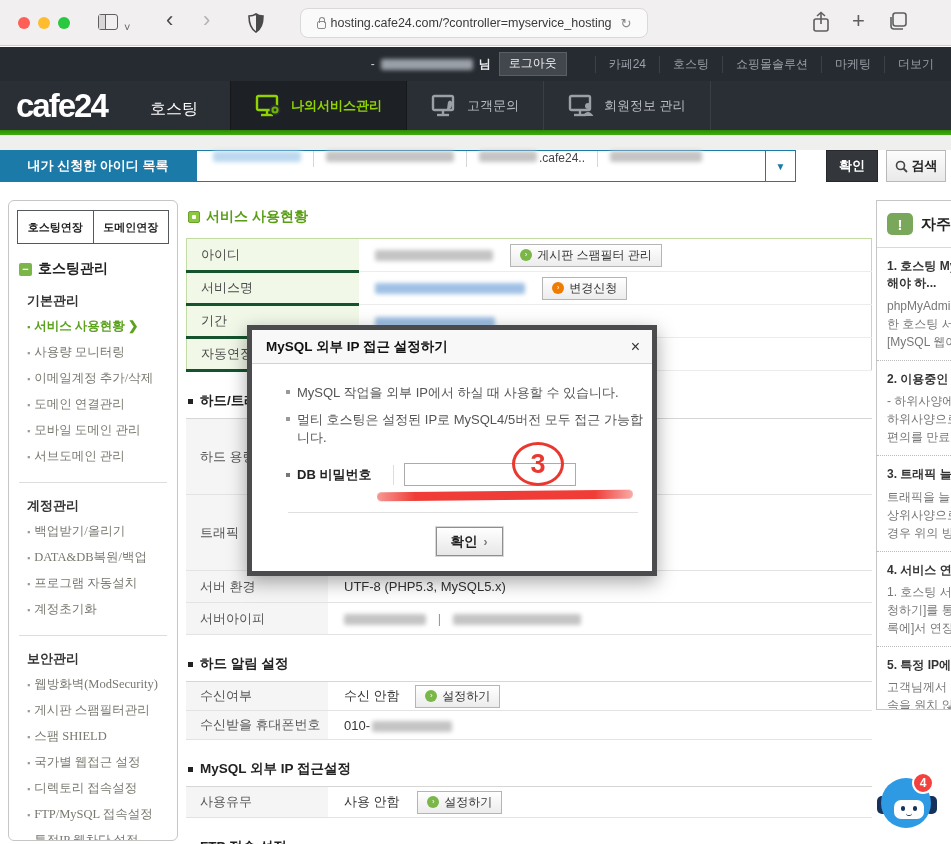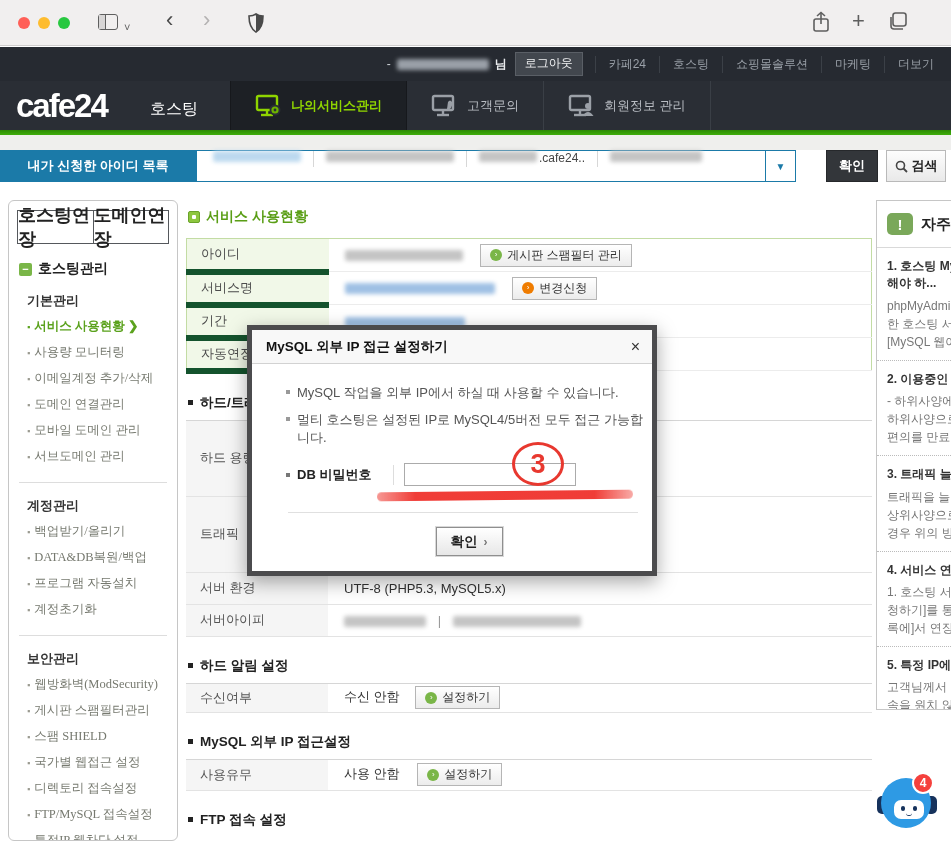--- a/index.html
+++ b/index.html
@@ -24,21 +24,21 @@
   .urlpill .lock::before { content:""; position:absolute; left:1px; top:-5px; width:4px; height:5px; border:1.4px solid #8b8989; border-bottom:none; border-radius:3px 3px 0 0; }
   .urlpill .refresh { color:#8b8989; font-size:13px; margin-left:4px; }
   .rt-ic { position:absolute; top:11px; color:#5f5f5f; }
   .share-ic { left:812px; } .plus-ic { left:852px; font-size:22px; top:8px; } .tabs-ic { left:888px; }
 
   
   .topbar { position:absolute; left:0; top:47px; width:951px; height:34px; background:#262a31; }
   .topbar-inner { position:absolute; right:4px; top:0; height:34px; display:flex; align-items:center; font-size:12px; color:#9aa0a8; }
   .topbar-inner .dash { color:#cfd3d8; margin-right:6px; }
   .topbar-inner .nim { color:#e8eaec; font-weight:bold; margin:0 8px 0 6px; }
-  .logout-btn { background:#42474e; border:1px solid #5a5f66; color:#f0f1f3; padding:2px 9px 3px; font-size:12px; margin-right:12px; cursor:pointer; }
+  .logout-btn { background:#42474e; border:1px solid #5a5f66; color:#f0f1f3; padding:2px 9px 3px; font-size:12px; margin-right:28px; cursor:pointer; }
   .toplink { padding:0 13px; border-left:1px solid #3b4047; white-space:nowrap; cursor:pointer; }
   .toplink:first-of-type { border-left:none; }
 
   
   .hdr { position:absolute; left:0; top:81px; width:951px; height:49px; background:#2a2e35; }
   .hdr-green { position:absolute; left:0; top:130px; width:951px; height:5px; background:linear-gradient(#2d8a05,#3fae0b); }
   .hdr-gap { position:absolute; left:0; top:135px; width:951px; height:15px; background:#efefed; }
   .logo { position:absolute; left:16px; top:6px; color:#fff; font-size:33px; font-weight:bold; letter-spacing:-2px; }
   .logo-sub { position:absolute; left:150px; top:18px; color:#fff; font-size:16px; }
   .hmenu { position:absolute; left:218px; top:0; height:49px; display:flex;padding-left:12px; }
@@ -63,41 +63,41 @@
     font-size:13px; font-weight:bold; border:1px solid #b9b9b9; cursor:pointer; display:flex; align-items:center; justify-content:center; gap:4px; }
 
   
   .blur { display:inline-block; height:11px; background:#c4c4c4; border-radius:2px; filter:blur(2px); vertical-align:middle; }
   .blur.blue { background:#9fc0e4; }
   .blur.lblue { background:#bcd9ef; }
 
   
   .sidebar { position:absolute; left:8px; top:200px; width:170px; height:641px; background:#fff; border:1px solid #c6c6c6; border-radius:6px; overflow:hidden; }
   .side-btns { display:flex; margin:9px 8px 4px; border:1px solid #55585c; }
-  .side-btn { flex:1; height:32px; background:#fff; font-size:18px; font-weight:bold; color:#222; display:flex; align-items:center; justify-content:center; cursor:pointer; }
+  .side-btn { flex:1; height:32px; background:#fff; font-size:11px; font-weight:bold; color:#222; display:flex; align-items:center; justify-content:center; cursor:pointer; }
   .side-btn + .side-btn { border-left:1px solid #55585c; }
   .side-div { height:1px; background:#ddd; margin:12px 10px; }
   .side-root { display:flex; align-items:center; gap:6px; margin:16px 0 2px 10px; font-size:14px; font-weight:bold; color:#222; }
   .minus-ic { width:13px; height:13px; background:#7ab648; color:#fff; font-size:11px; line-height:12px; text-align:center; border-radius:2px; }
   .side-group-title { margin:14px 0 4px 18px; font-size:13px; font-weight:bold; color:#333; }
   .side-item { margin:0 0 0 18px; font-size:12.5px; color:#76796f; line-height:25px; cursor:pointer; white-space:nowrap;
     font-family:"Liberation Serif","DejaVu Serif",serif; }
   .side-item .blt { color:#9a9a90; font-size:9px; margin-right:4px; }
   .side-item.active { color:#5ba21d; font-weight:bold; }
   .side-item.active .blt { color:#5ba21d; }
 
   
   .main { position:absolute; left:186px; top:200px; width:686px; }
   .main-title { display:flex; align-items:center; gap:6px; margin:8px 0 12px 2px; font-size:14px; font-weight:bold; color:#5a9e16; }
   .mt-ic { width:12px; height:12px; background:#8dc63f; border:1px solid #6aa32a; border-radius:2px; position:relative; }
   .mt-ic::before { content:""; position:absolute; left:3px; top:3px; width:4px; height:4px; background:#fff; border-radius:1px; }
 
   table.greent { width:100%; border-collapse:collapse; border:1px solid #c3dca4; }
   table.greent td { height:33px; font-size:13px; }
-  table.greent td.lbl { width:142px; background:#f1f8e8; color:#4c4c4c; padding-left:14px; border-bottom:6px solid #14532d; }
+  table.greent td.lbl { width:172px; background:#f1f8e8; color:#4c4c4c; padding-left:14px; border-bottom:3px solid #14532d; }
   table.greent td.val { background:#fff; padding-left:16px; border-bottom:1px solid #ececec; }
 
   table.grayt { width:100%; border-collapse:collapse; border-top:1px solid #d6d6d6; }
   table.grayt td { font-size:13px; border-bottom:1px solid #e3e3e3; }
   table.grayt td.lbl { width:142px; background:#f5f5f5; color:#555; padding-left:14px; }
   table.grayt td.val { background:#fff; padding-left:16px; color:#333; }
 
   .sec-title { display:flex; align-items:center; gap:7px; margin:20px 0 8px 2px; font-size:13.5px; font-weight:bold; color:#222; }
   .sec-blt { width:5px; height:5px; background:#222; }
 
@@ -169,20 +169,25 @@
     <div class="sbicon"></div>
     <div class="chrome-ic chev">˅</div>
     <div class="chrome-ic back">‹</div>
     <div class="chrome-ic fwd">›</div>
     <div class="shield">
       <svg width="16" height="20" viewBox="0 0 16 20">
           <path d="M8 1 C10 2.5 13 3 15 3 C15 11 13 16 8 19 C3 16 1 11 1 3 C3 3 6 2.5 8 1 Z" fill="none" stroke="#4a4a4a" stroke-width="1.6"></path>
           <path d="M8 1 C10 2.5 13 3 15 3 C15 11 13 16 8 19 Z" fill="#4a4a4a"></path>
         </svg>
     </div>
+    <div class="urlpill">
+      <span class="lock"></span>
+      <span>hosting.cafe24.com/?controller=myservice_hosting</span>
+      <span class="refresh">↻</span>
+    </div>
     <div class="rt-ic share-ic">
       <svg width="18" height="22" viewBox="0 0 18 22">
           <rect x="2" y="8" width="14" height="12" rx="2" fill="none" stroke="#5f5f5f" stroke-width="1.6"></rect>
           <line x1="9" y1="2" x2="9" y2="13" stroke="#5f5f5f" stroke-width="1.6"></line>
           <polyline points="5,5 9,1.5 13,5" fill="none" stroke="#5f5f5f" stroke-width="1.6"></polyline>
         </svg>
     </div>
     <div class="rt-ic plus-ic">+</div>
     <div class="rt-ic tabs-ic">
       <svg width="20" height="20" viewBox="0 0 20 20">
@@ -394,20 +399,26 @@
           <tr>
         <td class="lbl" style="height:29px;">수신여부</td>
         <td class="val">
           <span>수신 안함</span>
           <button class="mini-btn" style="margin-left:12px;">
             <span class="circ green">›</span>
             <span>설정하기</span>
           </button>
         </td>
       </tr>
+      <tr>
+        <td class="lbl" style="height:29px;">수신받을 휴대폰번호</td>
+        <td class="val">
+          <span>010-</span><span class="blur" style="width:80px;margin-left:2px;"></span>
+        </td>
+      </tr>
     </tbody>
       </table>
 
     <div class="sec-title">
       <span class="sec-blt"></span>
       <span>MySQL 외부 IP 접근설정</span>
     </div>
     <table class="grayt">
       <tbody>
           <tr>

